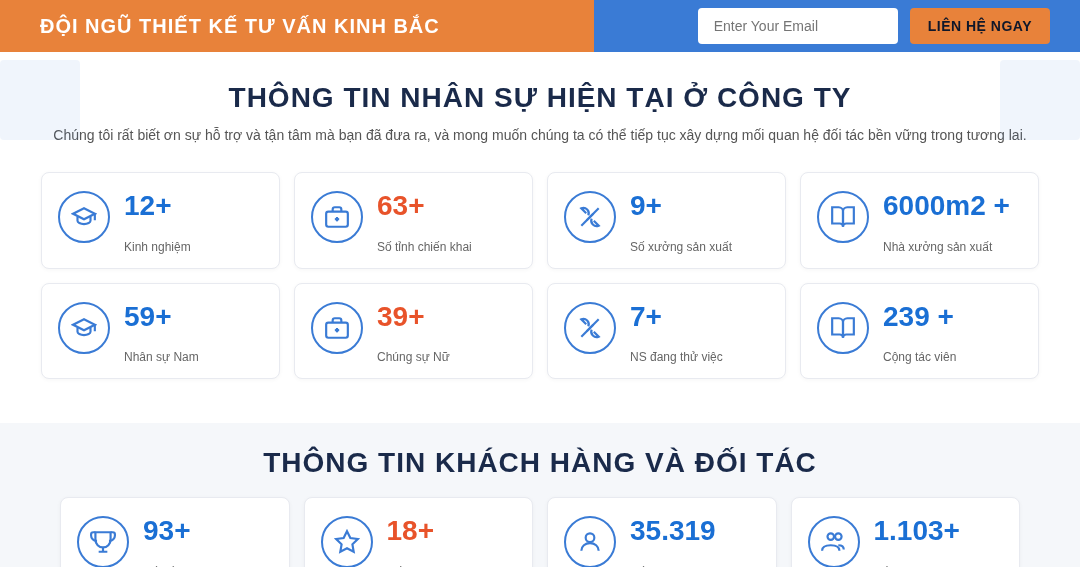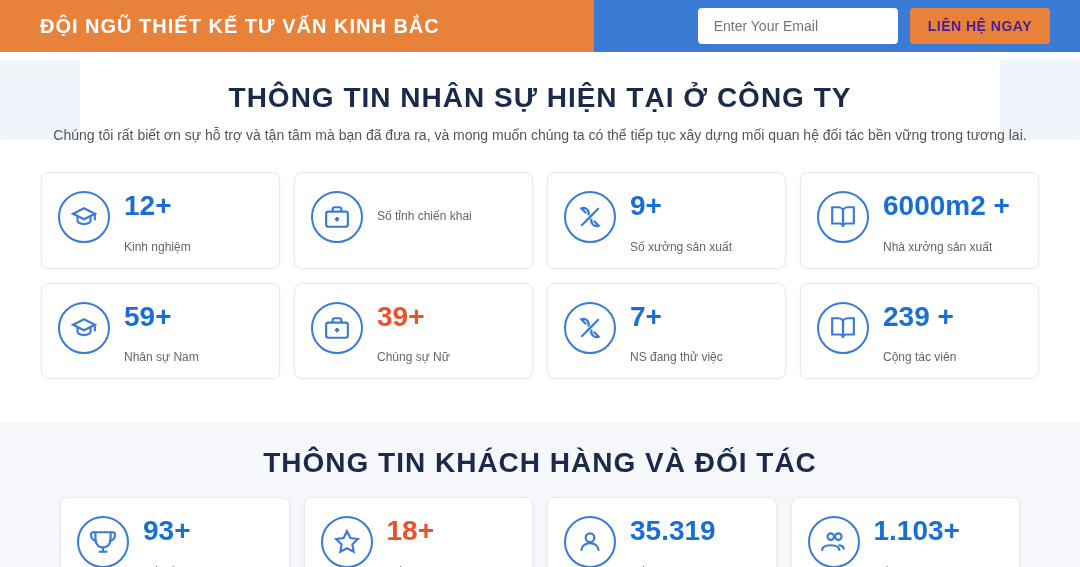--- a/index.html
+++ b/index.html
@@ -37,21 +37,21 @@
       border-radius: 4px;
       padding: 8px 16px;
       font-size: 14px;
       color: #aaa;
       outline: none;
       width: 200px;
       height: 36px;
     }
     .contact-btn {
       background: #e8823a;
-      color: #4c1d95;
+      color: #0f172a;
       border: none;
       border-radius: 4px;
       padding: 8px 18px;
       font-size: 14px;
       font-weight: 700;
       cursor: pointer;
       height: 36px;
       letter-spacing: 0.5px;
       white-space: nowrap;
     }
@@ -204,20 +204,21 @@
       <div class="stat-card">
         <div class="stat-icon">
           <svg viewBox="0 0 24 24" fill="none" stroke="#3a7bd5" stroke-width="2">
             <rect x="2" y="7" width="20" height="14" rx="2"></rect>
             <path d="M16 7V5a2 2 0 0 0-2-2h-4a2 2 0 0 0-2 2v2"></path>
             <line x1="12" y1="12" x2="12" y2="16"></line>
             <line x1="10" y1="14" x2="14" y2="14"></line>
           </svg>
         </div>
         <div class="stat-content">
+          <span class="stat-number orange">63+</span>
           <span class="stat-label">Số tỉnh chiến khai</span>
         </div>
       </div>
 
       <div class="stat-card">
         <div class="stat-icon">
           <svg viewBox="0 0 24 24" fill="none" stroke="#3a7bd5" stroke-width="2">
             <line x1="4" y1="20" x2="20" y2="4"></line>
             <path d="M8.5 8.5L4 4a5 5 0 0 1 6.5 6.5"></path>
             <path d="M15.5 15.5L20 20a5 5 0 0 1-6.5-6.5"></path>

